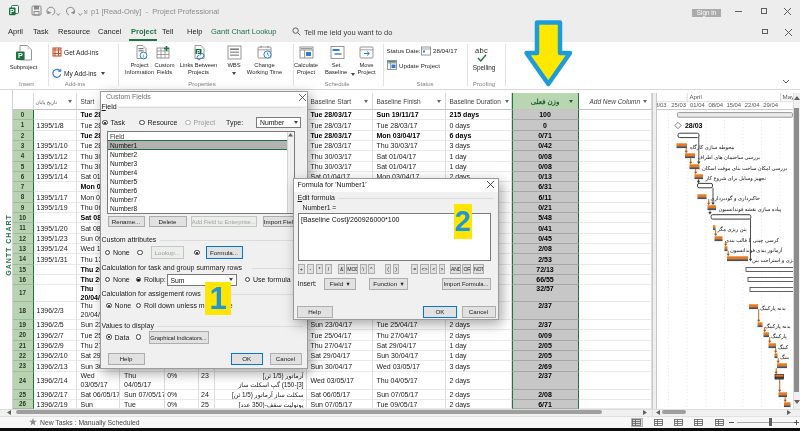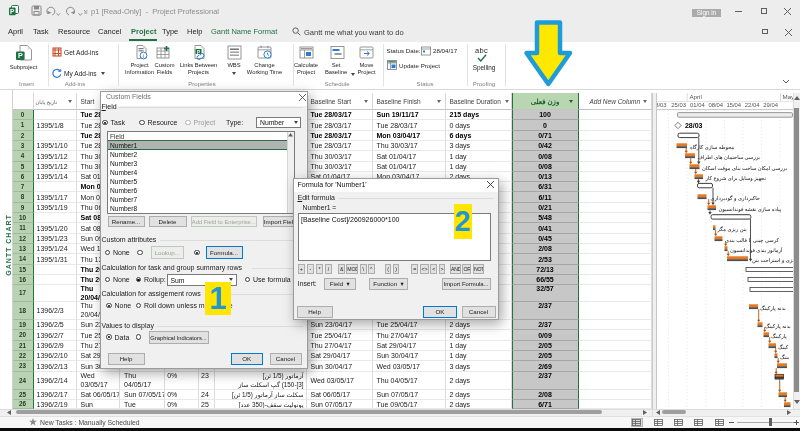--- a/index.html
+++ b/index.html
@@ -42,29 +42,29 @@
 <div class="abs" style="left:735px;top:11px;width:7px;height:1px;background:#5f5f5f"></div>
 <div class="abs" style="left:761px;top:8px;width:5.5px;height:5.5px;border:1px solid #5f5f5f"></div>
 <svg class="abs" style="left:784px;top:8px" width="7" height="7" viewBox="0 0 7 7" stroke="#5f5f5f" stroke-width="1">
     <path d="M0 0 L7 7 M7 0 L0 7"></path>
   </svg>
 <div class="abs" style="left:8px;top:27px;font-size:7.5px;color:#262626;font-weight:normal">April</div>
 <div class="abs" style="left:33px;top:27px;font-size:7.5px;color:#262626;font-weight:normal">Task</div>
 <div class="abs" style="left:58px;top:27px;font-size:7.5px;color:#262626;font-weight:normal">Resource</div>
 <div class="abs" style="left:98px;top:27px;font-size:7.5px;color:#262626;font-weight:normal">Cancel</div>
 <div class="abs" style="left:131px;top:27px;font-size:7.5px;color:#217346;font-weight:bold">Project</div>
-<div class="abs" style="left:162px;top:27px;font-size:7.5px;color:#262626;font-weight:normal">Type</div>
+<div class="abs" style="left:162px;top:27px;font-size:7.5px;color:#262626;font-weight:normal">Tell</div>
 <div class="abs" style="left:187px;top:27px;font-size:7.5px;color:#262626;font-weight:normal">Help</div>
-<div class="abs" style="left:211px;top:27px;font-size:7.5px;color:#217346;font-weight:normal">Gantt Name Format</div>
+<div class="abs" style="left:211px;top:27px;font-size:7.5px;color:#217346;font-weight:normal">Gantt Chart Lookup</div>
 <div class="abs" style="left:129px;top:38.5px;width:28px;height:2px;background:#217346"></div>
 <svg class="abs" style="left:292px;top:27px" width="9" height="9" viewBox="0 0 9 9" fill="none" stroke="#5f5f5f" stroke-width="1">
     <circle cx="3.6" cy="3.6" r="2.7"></circle>
     <path d="M5.8 5.8 L8.3 8.3"></path>
   </svg>
-<div class="abs" style="left:304px;top:27.5px;font-size:7.5px;color:#3c3c3c">Gantt me what you want to do</div>
+<div class="abs" style="left:304px;top:27.5px;font-size:7.5px;color:#3c3c3c">Tell me ield you want to do</div>
 <div class="abs" style="left:762px;top:28.5px;width:5.5px;height:5.5px;border:1px solid #5f5f5f"></div>
 <svg class="abs" style="left:784.5px;top:28.5px" width="7" height="7" viewBox="0 0 7 7" stroke="#5f5f5f" stroke-width="1">
     <path d="M0 0 L7 7 M7 0 L0 7"></path>
   </svg>
 <div class="abs" style="left:0;top:42px;width:800px;height:48px;background:#fff;border-bottom:1px solid #d8d8d8"></div>
 <div class="abs" style="left:47.5px;top:44px;width:1px;height:42px;background:#e2e2e2"></div>
 <div class="abs" style="left:117.5px;top:44px;width:1px;height:42px;background:#e2e2e2"></div>
 <div class="abs" style="left:292.5px;top:44px;width:1px;height:42px;background:#e2e2e2"></div>
 <div class="abs" style="left:382.5px;top:44px;width:1px;height:42px;background:#e2e2e2"></div>
 <div class="abs" style="left:466.5px;top:44px;width:1px;height:42px;background:#e2e2e2"></div>

